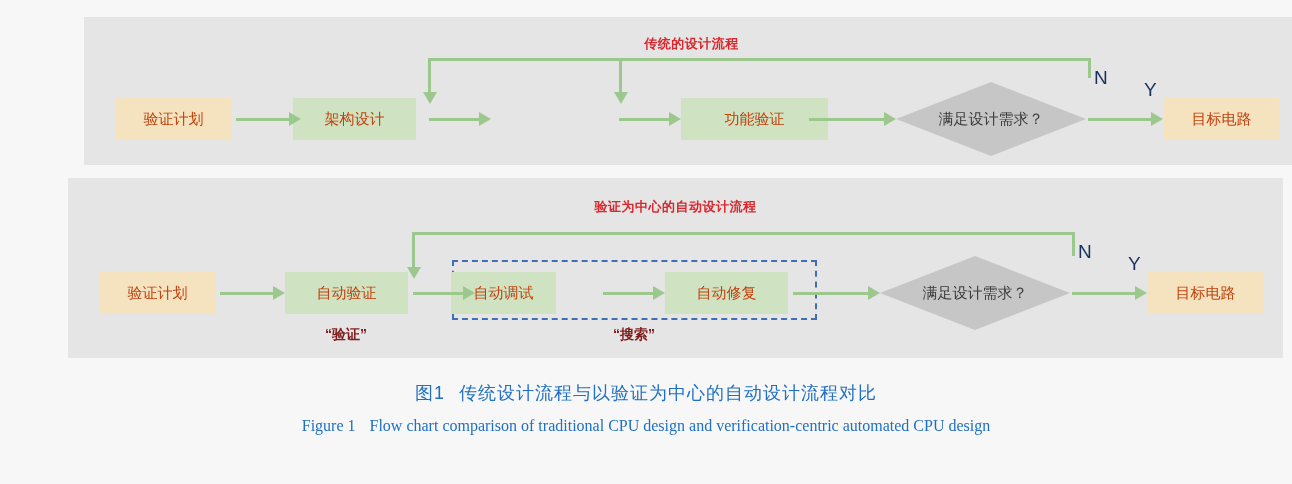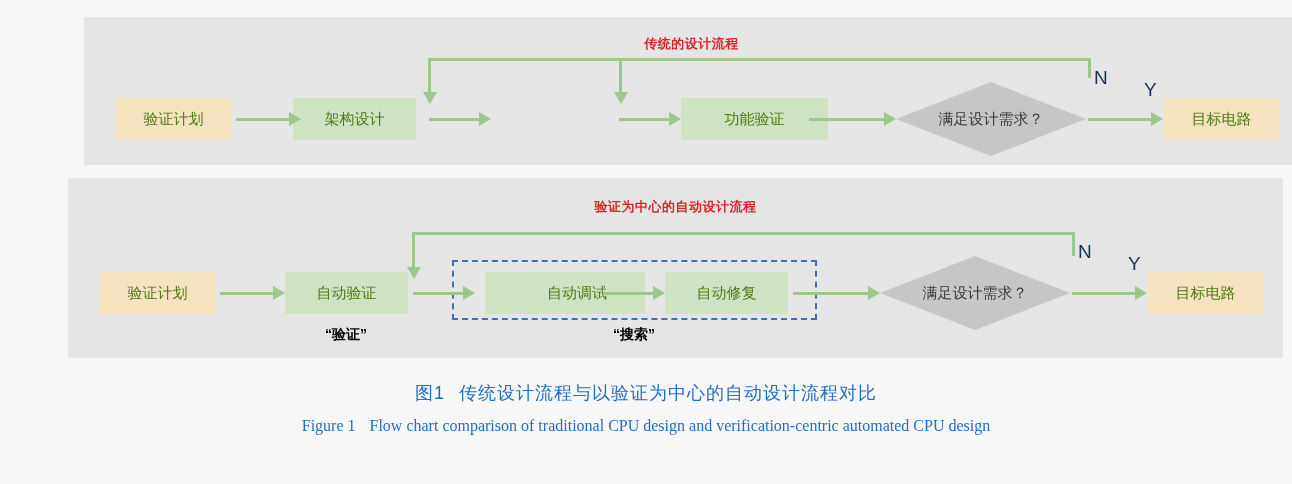--- a/index.html
+++ b/index.html
@@ -29,21 +29,21 @@
   #panel-1 .panel-title{top:18px;}
   #panel-2 .panel-title{top:0;margin-top:20px;}
 
   
   .node{
     position:absolute;
     height:42px;
     line-height:42px;
     text-align:center;
     font-size:15px;
-    color:#4d7c0f;
+    color:#c2410c;
     white-space:nowrap;
   }
   .node.green{background:#cfe3c2;}
   .node.yellow{background:#f5e3c0;}
 
   .diamond{
     position:absolute;
     width:190px;height:74px;
     background:#c6c6c6;
     -webkit-clip-path:polygon(50% 0,100% 50%,50% 100%,0 50%);
@@ -88,21 +88,21 @@
     font-weight:normal;
   }
 
   .dashed-box{
     position:absolute;
     border:2px dashed #3f6fb5;
     box-sizing:border-box;
   }
   .quote-label{
     position:absolute;
-    color:#000000;
+    color:#7f1d1d;
     font-size:14px;
     font-weight:bold;
     white-space:nowrap;
   }
 
   
   .caption{
     position:absolute;
     left:0;width:100%;
     text-align:center;
@@ -173,21 +173,21 @@
   <div class="vline" style="left:1004px;top:54px;height:24px;"></div>
   <div class="vline" style="left:344px;top:54px;height:36px;"></div>
   <div class="arrow-down" style="left:339px;top:89px;"></div>
 
   <div class="dashed-box" style="left:384px;top:82px;width:365px;height:60px;"></div>
 
   <div class="node yellow" style="left:32px;top:94px;width:115px;">验证计划</div>
 
   <div class="node green" style="left:217px;top:94px;width:123px;">自动验证</div>
 
-  <div class="node green" style="left:417px;top:94px;width:136px;padding-left:24px;">自动调试</div>
+  <div class="node green" style="left:383px;top:94px;width:105px;">自动调试</div>
 
   <div class="node green" style="left:597px;top:94px;width:123px;">自动修复</div>
 
   <div class="diamond" style="left:812px;top:78px;">满足设计需求？</div>
 
   <div class="node yellow" style="left:1080px;top:94px;width:115px;">目标电路</div>
 
   <div class="hline" style="left:152px;top:114px;width:53px;"></div>
   <div class="arrow-right" style="left:205px;top:108px;"></div>
 

